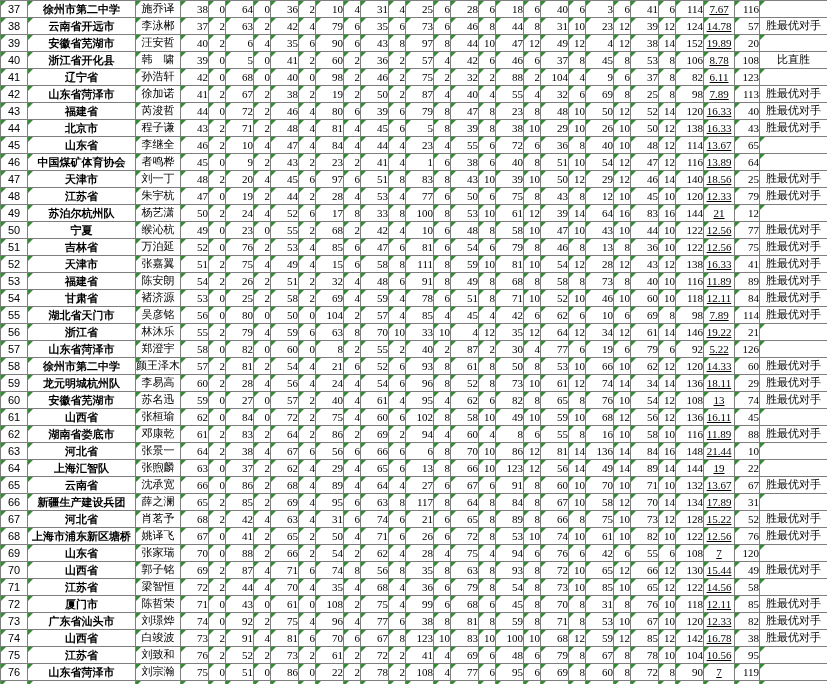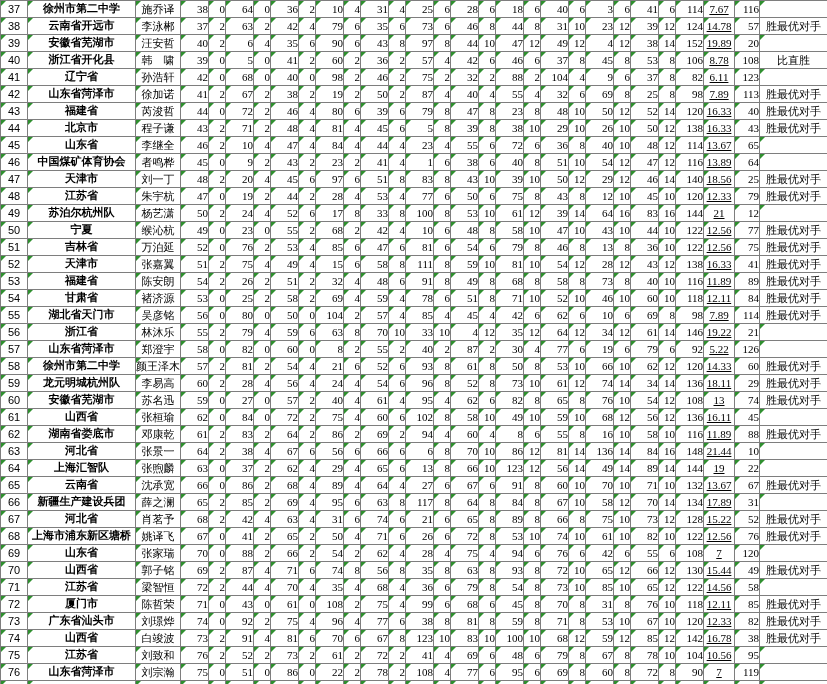--- a/index.html
+++ b/index.html
@@ -20,25 +20,25 @@
     color:#000;
     white-space:nowrap;
     overflow:hidden;
     vertical-align:middle;
     background:#fff;
   }
   tr.data-row{height:17px;}
   tr.sliver-row{height:3px;}
   tr.sliver-row td{height:3px;}
   td.c-num{text-align:center;}
-  td.c-org{text-align:center;font-weight:bold;font-size:12px;font-family:Liberation Mono, monospace;}
-  td.c-name{text-align:center;font-family:Liberation Sans, sans-serif;}
+  td.c-org{text-align:center;font-weight:bold;font-size:12px;font-family:Liberation Sans, sans-serif;}
+  td.c-name{text-align:center;font-family:Liberation Mono, monospace;}
   td.c-val{text-align:right;padding-right:2px;font-family:"Liberation Serif","DejaVu Serif",serif;}
   td.c-tb{text-align:center;font-family:"Liberation Serif","DejaVu Serif",serif;text-decoration:underline;}
-  td.c-note{text-align:center;font-family:Liberation Serif, serif;margin-top:40px;}
+  td.c-note{text-align:center;font-family:Liberation Mono, monospace;margin-top:40px;}
   .tri{
     position:absolute;top:0;left:0;width:0;height:0;
     border-top:5px solid var(--tri,#2f8f2f);
     border-right:5px solid transparent;
     pointer-events:none;
   }
 </style>
 </head>
 <body>
 

